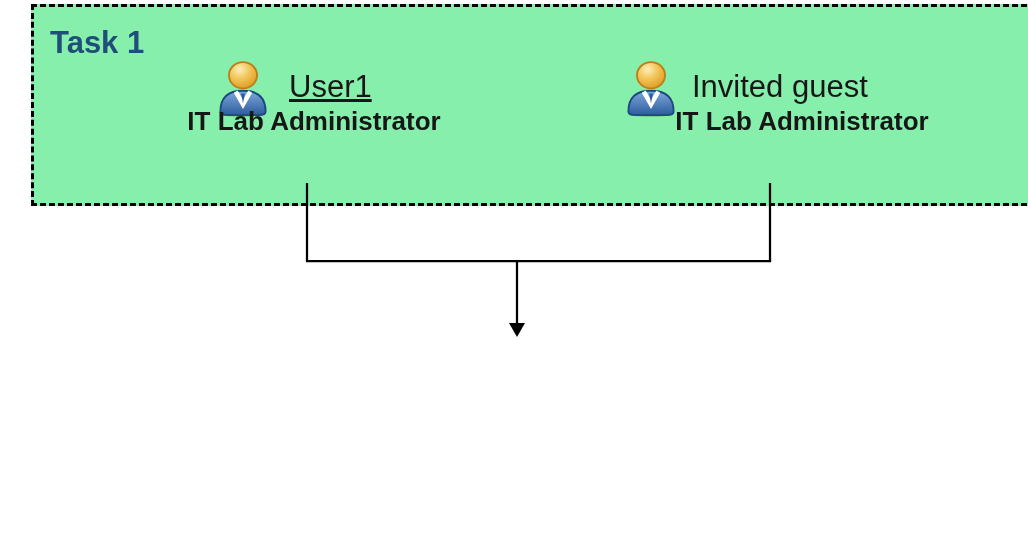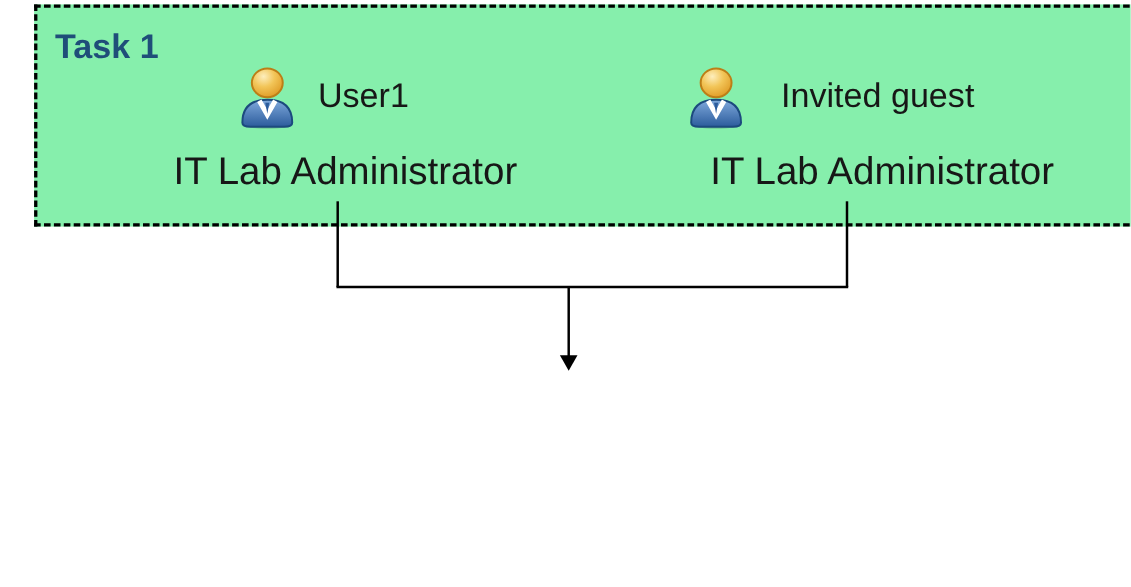--- a/index.html
+++ b/index.html
@@ -39,31 +39,32 @@
   #person-icon-1 { left: 180px; top: 50px; }
   #person-icon-2 { left: 588px; top: 50px; }
 
   .person-name {
     position: absolute;
     top: 62px;
     font-size: 31px;
     color: #171717;
     white-space: nowrap;
   }
-  #person-name-1 { left: 255px; }
-  #person-name-2 { left: 676px; }
+  #person-name-1 { left: 255px; text-decoration: underline; }
+  #person-name-2 { left: 658px; }
 
   .person-role {
     position: absolute;
-    top: 129px;
+    top: 99px;
     width: 360px;
-    font-size: 35px;
+    font-size: 26px;
     color: #171717;
     text-align: center;
     white-space: nowrap;
+    font-weight: bold;
   }
   #person-role-1 { left: 100px; }
   #person-role-2 { left: 588px; }
 
   #group-icon { position: absolute; left: 205px; top: 50px; width: 150px; height: 100px; }
 
   #group-label {
     position: absolute;
     left: 317px;
     top: 50px;

